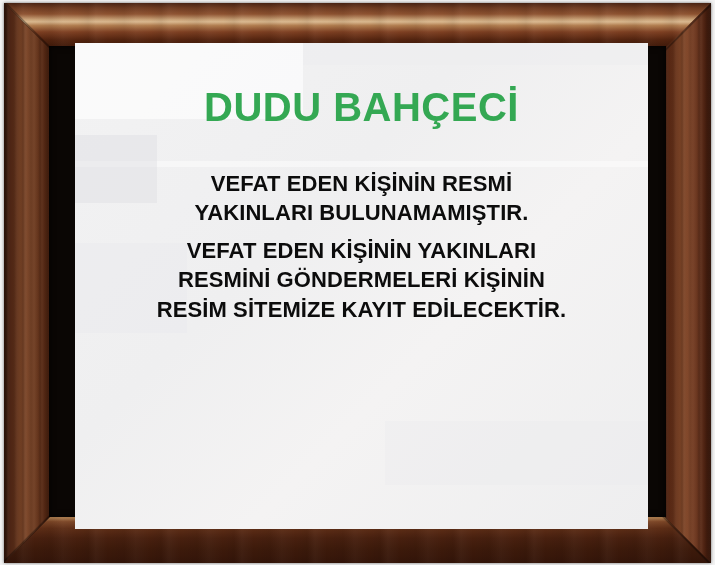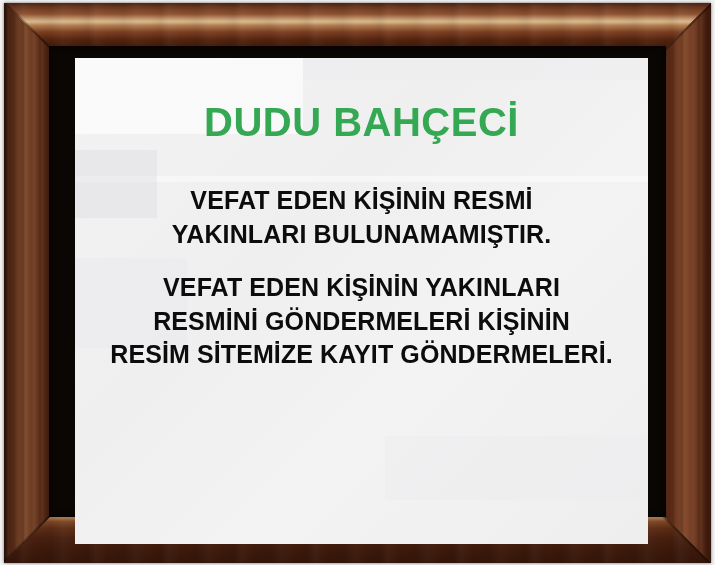--- a/index.html
+++ b/index.html
@@ -149,21 +149,21 @@
     width: 617px;
     height: 471px;
     background: #0a0604;
     box-shadow: inset 0 0 6px rgba(0,0,0,.9);
   }
 
   
   .card {
     position: absolute;
     left: 71px;
-    top: 55px;
+    top: 40px;
     width: 573px;
     height: 486px;
     background:
       linear-gradient(135deg, #f2f2f3 0%, #efeff0 38%, #f4f3f3 62%, #eeeeef 100%);
     overflow: hidden;
   }
   
   .card::before {
     content: "";
     position: absolute;
@@ -210,27 +210,27 @@
   }
 
   .body-block {
     position: absolute;
     left: 8px;
     right: 8px;
     top: 126px;
     text-align: center;
     color: #0c0c0c;
     font-weight: bold;
-    font-size: 25px;
+    font-size: 22px;
     line-height: 1.34;
     letter-spacing: .1px;
   }
 
   .para { margin: 0; }
-  .para + .para { margin-top: 20px; }
+  .para + .para { margin-top: 8px; }
   .para-line { display: block; white-space: nowrap; }
 </style>
 </head>
 <body>
 
 <div id="stage">
 
   <div class="frame-outer">
 
     <div class="rail rail-top"></div>
@@ -258,21 +258,21 @@
         <div class="body-block">
 
           <p class="para">
             <span class="para-line">VEFAT EDEN KİŞİNİN RESMİ</span>
             <span class="para-line">YAKINLARI BULUNAMAMIŞTIR.</span>
           </p>
 
           <p class="para">
             <span class="para-line">VEFAT EDEN KİŞİNİN YAKINLARI</span>
             <span class="para-line">RESMİNİ GÖNDERMELERİ KİŞİNİN</span>
-            <span class="para-line">RESİM SİTEMİZE KAYIT GÖNDERMELERİ.</span>
+            <span class="para-line">RESİM SİTEMİZE KAYIT EDİLECEKTİR.</span>
           </p>
 
         </div>
       </div>
     </div>
 
   </div>
 </div>
 
 </body></html>

